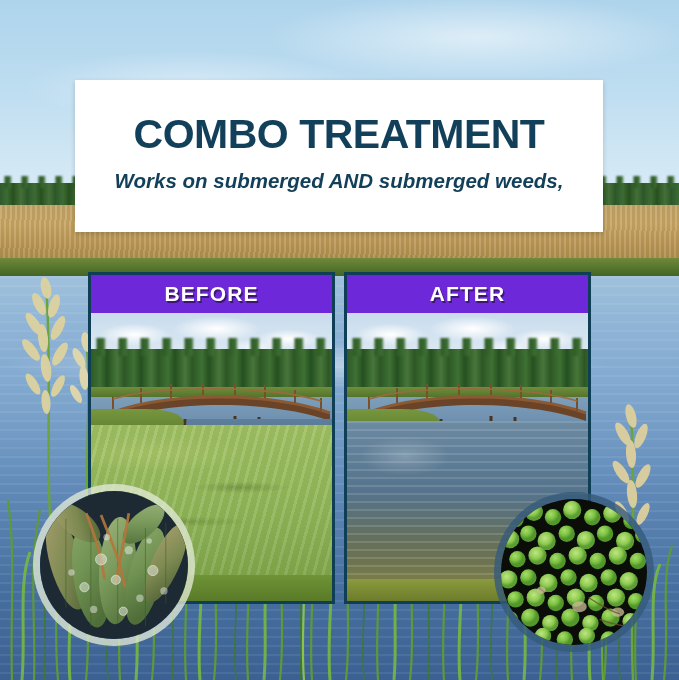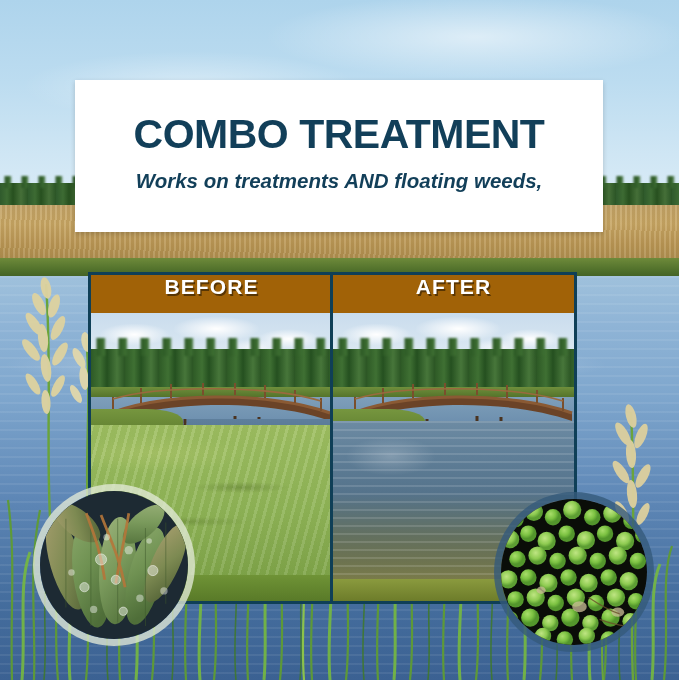--- a/index.html
+++ b/index.html
@@ -106,26 +106,26 @@
   .headline-sub span { display:block; }
 
   
   .panels { position: absolute; left: 88px; top: 272px; width: 501px; height: 332px; }
   .panel {
     position: absolute; top: 0; width: 247px; height: 332px;
     background: #0f3f57;
     padding: 3px;
   }
   .panel-left  { left: 0; }
-  .panel-right { left: 242px; }
+  .panel-right { left: 256px; }
 
   .panel-banner {
     height: 38px;
-    background: #a16207;
-    display: flex; justify-content: center;
+    background: #6d28d9;
+    display: flex; align-items: center; justify-content: center;
   }
   .panel-banner-label {
     color: #ffffff;
     font-size: 21px;
     font-weight: bold;
     letter-spacing: 1.1px;
     text-shadow: 1.5px 1.5px 0 rgba(0,0,0,.45);
   }
   .panel-photo {
     position: relative;
@@ -366,21 +366,21 @@
           <ellipse cx="25" cy="102" rx="4" ry="11" transform="rotate(-28 25 102)"></ellipse>
           <ellipse cx="40" cy="104" rx="4" ry="11" transform="rotate(24 40 104)"></ellipse>
         </g>
       </svg>
     </div>
   </div>
 
   <div class="headline-card">
     <div class="headline-title">COMBO TREATMENT</div>
     <div class="headline-sub">
-      <span>Works on treatments AND floating weeds,</span>
+      <span>Works on submerged AND submerged weeds,</span>
     </div>
   </div>
 
   <div class="panels">
 
     <div class="panel panel-left">
       <div class="panel-banner">
         <div class="panel-banner-label">BEFORE</div>
       </div>
       <div class="panel-photo">

